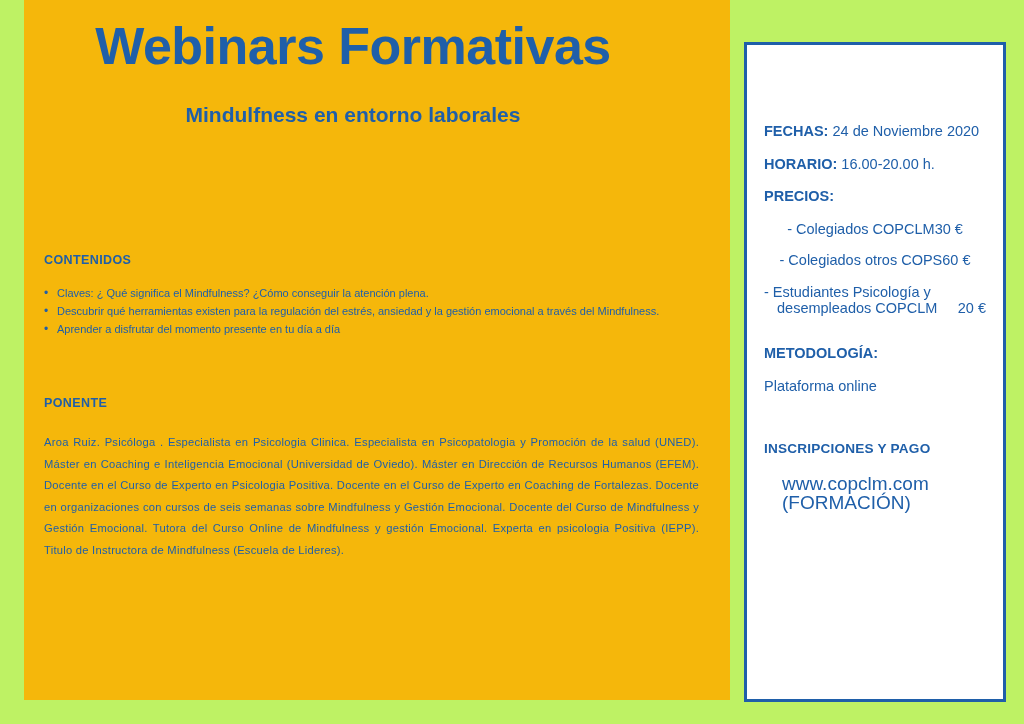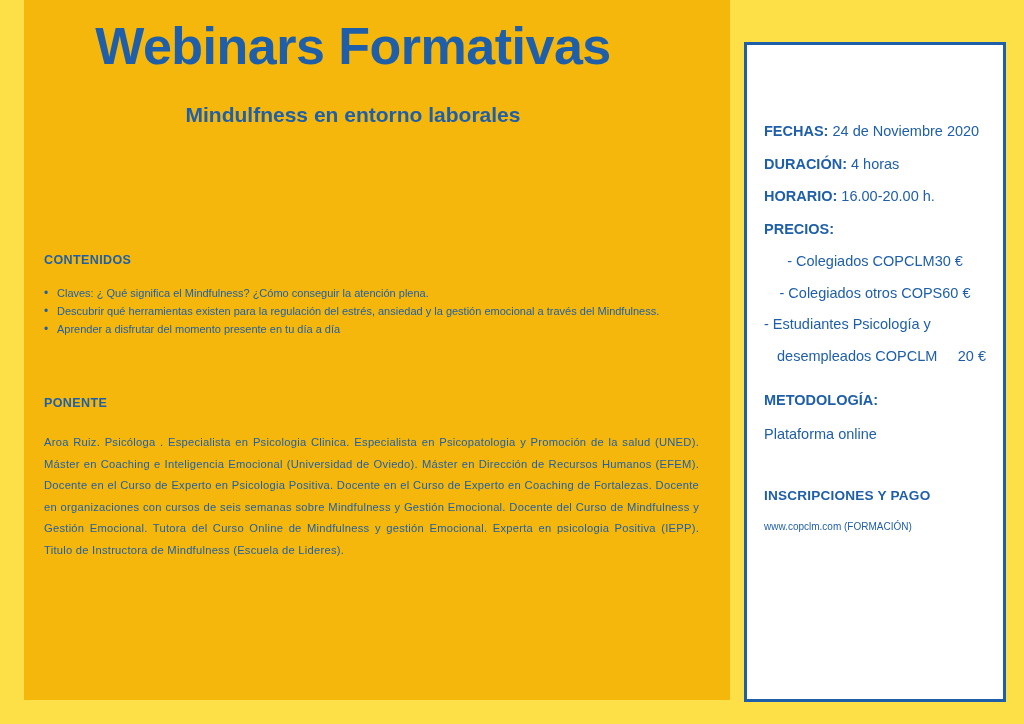--- a/index.html
+++ b/index.html
@@ -10,21 +10,21 @@
     width: 1024px;
     height: 724px;
     background: #ffffff;
     font-family: "Liberation Sans", sans-serif;
     overflow: hidden;
   }
   .poster {
     position: relative;
     width: 1024px;
     height: 724px;
-    background: #fde047;
+    background: #bef264;
   }
   
   .yellow-panel {
     position: absolute;
     left: 24px;
     top: 0px;
     width: 706px;
     height: 700px;
     background: #f5b70b;
   }
@@ -136,42 +136,43 @@
     display: flex;
     justify-content: center;
     margin-bottom: 17px;
     font-size: 14.5px;
   }
   .price-row .plabel { white-space: nowrap; }
   .price-row .pval { white-space: nowrap; }
   .price-multiline {
     margin-bottom: 4px;
   }
-  .price-multiline .l1 { margin-bottom: 17px; }
+  .price-multiline .l1 { margin-bottom: 2px; }
   .price-indent {
     display: flex;
     justify-content: space-between;
     padding-left: 13px;
     margin-bottom: 30px;
   }
   .met-head {
     font-weight: bold;
     margin-bottom: 19px;
   }
   .met-body {
     margin-bottom: 48px;
   }
   .insc-head {
     font-weight: bold;
     margin-bottom: 19px;
     font-size: 13.6px;
     letter-spacing: 0.2px;
   }
   .insc-body {
-    font-size: 10px;
+    font-size: 19px;
+    margin-left: 18px;
   }
 </style>
 </head>
 <body>
 
 <div class="poster">
 
   <div class="yellow-panel"></div>
 
   <div class="title-main">Webinars Formativas</div>
@@ -195,23 +196,20 @@
   <div class="ponente-text">Aroa Ruiz. Psicóloga . Especialista en Psicologia Clinica. Especialista en Psicopatologia y Promoción de la salud (UNED). Máster en Coaching e Inteligencia Emocional (Universidad de Oviedo). Máster en Dirección de Recursos Humanos (EFEM). Docente en el Curso de Experto en Psicologia Positiva. Docente en el Curso de Experto en Coaching de Fortalezas. Docente en organizaciones con cursos de seis semanas sobre Mindfulness y Gestión Emocional. Docente del Curso de Mindfulness y Gestión Emocional. Tutora del Curso Online de Mindfulness y gestión Emocional. Experta en psicologia Positiva (IEPP). Titulo de Instructora de Mindfulness (Escuela de Lideres).</div>
 
   <div class="info-box"></div>
 
   <div class="info-inner">
 
     <div class="info-line">
       <b>FECHAS:</b><span> 24 de Noviembre 2020</span>
     </div>
 
-    <div class="info-line">
-      <b>DURACIÓN:</b><span> 4 horas</span>
-    </div>
 
     <div class="info-line">
       <b>HORARIO:</b><span> 16.00-20.00 h.</span>
     </div>
 
     <div class="info-line">
       <b>PRECIOS:</b>
     </div>
 
     <div class="price-row">

